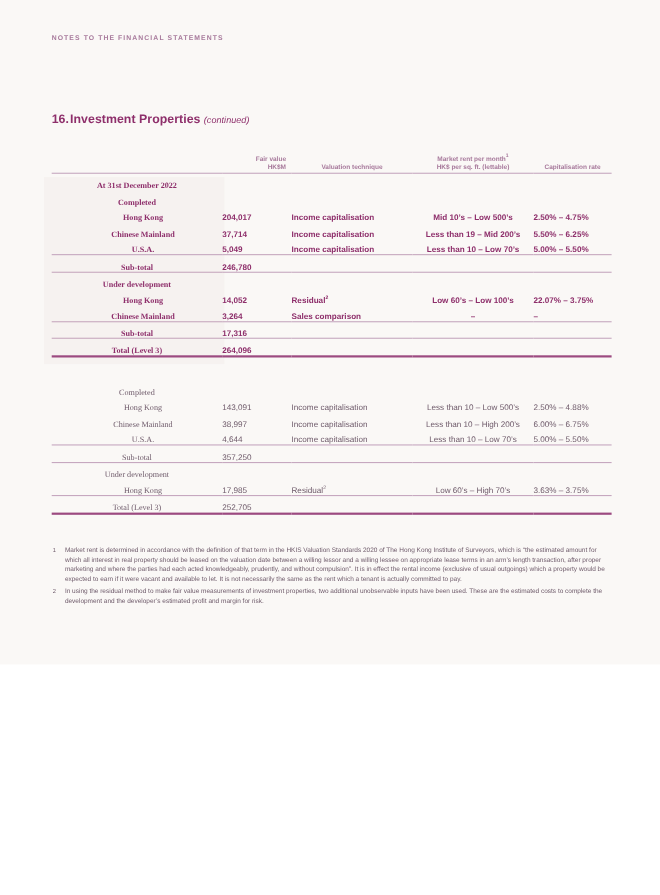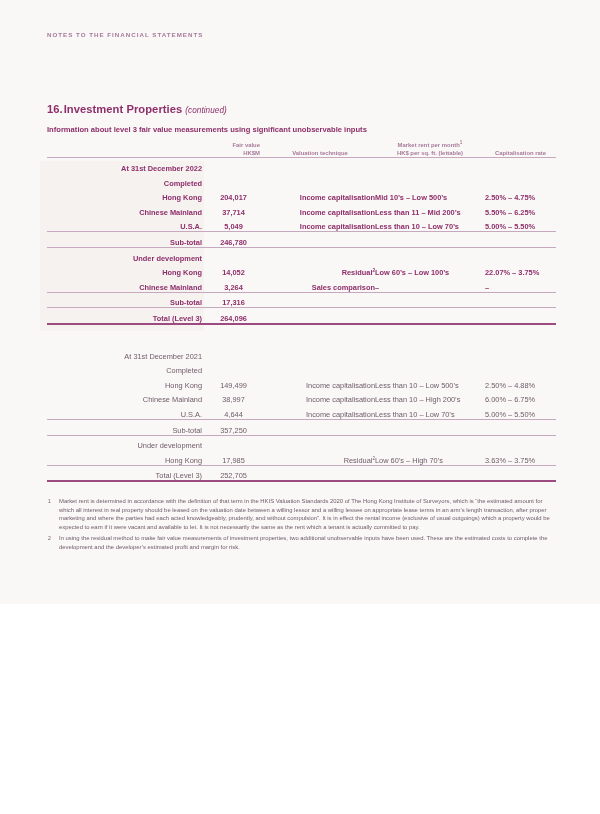--- a/index.html
+++ b/index.html
@@ -104,25 +104,25 @@
   }
   #table-2022 .r td {
     font-weight: bold;
     color: #8e2f6b;
   }
   #table-2021 .r td {
     font-weight: normal;
     color: #6e5a6a;
   }
 
-  td.label       { text-align: right; padding-left: 1px; }
+  td.label       { text-align: center; padding-left: 1px; font-family: Liberation Serif, serif; }
   td.label.ind   { padding-left: 11px; }
-  td.num         { text-align: center; padding-right: 5px; }
-  td.tech        { text-align: right; padding-right: 6px; }
-  td.rent        { text-align: left; padding-right: 6px; }
+  td.num         { text-align: left; padding-right: 5px; }
+  td.tech        { text-align: left; padding-right: 6px; }
+  td.rent        { text-align: center; padding-right: 6px; }
   td.cap         { padding-right: 1px; }
   tr.rule-bottom td   { border-bottom: 0.8px solid #c6a8bf; margin-left: 40px; }
   tr.rule-bottom-thick td { border-bottom: 2.2px solid #9c4a80; margin-top: 28px; }
   tr.hdr th { border-bottom: 0.9px solid #c6a8bf; }
 
   sup { font-size: 4.6px; vertical-align: super; line-height: 0; }
 
   
   .panel-2022 {
     position: absolute;
@@ -171,21 +171,20 @@
 <body>
 
 <div class="page">
 
   <div class="running-head">NOTES TO THE FINANCIAL STATEMENTS</div>
 
   <div class="note-title">
     <span class="num">16.</span><span>Investment Properties</span><span class="cont">(continued)</span>
   </div>
 
-  <div class="subhead">Information about level 3 fair value measurements using significant unobservable inputs</div>
 
   <div class="panel-2022"></div>
 
   <table class="fvtable" id="table-2022">
     <colgroup>
       <col class="c-label">
         <col class="c-fv">
         <col class="c-tech">
         <col class="c-rent">
         <col class="c-cap">
@@ -225,21 +224,21 @@
         <td class="label ind">Hong Kong</td>
         <td class="num">204,017</td>
         <td class="tech">Income capitalisation</td>
         <td class="rent">Mid 10’s – Low 500’s</td>
         <td class="cap">2.50% – 4.75%</td>
       </tr>
       <tr class="r">
         <td class="label ind">Chinese Mainland</td>
         <td class="num">37,714</td>
         <td class="tech">Income capitalisation</td>
-        <td class="rent">Less than 11 – Mid 200’s</td>
+        <td class="rent">Less than 19 – Mid 200’s</td>
         <td class="cap">5.50% – 6.25%</td>
       </tr>
       <tr class="r rule-bottom">
         <td class="label ind">U.S.A.</td>
         <td class="num">5,049</td>
         <td class="tech">Income capitalisation</td>
         <td class="rent">Less than 10 – Low 70’s</td>
         <td class="cap">5.00% – 5.50%</td>
       </tr>
 
@@ -294,39 +293,32 @@
 
   <table class="fvtable" id="table-2021">
     <colgroup>
       <col class="c-label">
         <col class="c-fv">
         <col class="c-tech">
         <col class="c-rent">
         <col class="c-cap">
     </colgroup>
     <tbody>
-      <tr class="r">
-        <td class="label">At 31st December 2021</td>
-        <td class="num"></td>
-          <td class="tech"></td>
-          <td class="rent"></td>
-          <td class="cap"></td>
-      </tr>
 
       <tr class="r">
         <td class="label">Completed</td>
         <td class="num"></td>
           <td class="tech"></td>
           <td class="rent"></td>
           <td class="cap"></td>
       </tr>
 
       <tr class="r">
         <td class="label ind">Hong Kong</td>
-        <td class="num">149,499</td>
+        <td class="num">143,091</td>
         <td class="tech">Income capitalisation</td>
         <td class="rent">Less than 10 – Low 500’s</td>
         <td class="cap">2.50% – 4.88%</td>
       </tr>
       <tr class="r">
         <td class="label ind">Chinese Mainland</td>
         <td class="num">38,997</td>
         <td class="tech">Income capitalisation</td>
         <td class="rent">Less than 10 – High 200’s</td>
         <td class="cap">6.00% – 6.75%</td>

